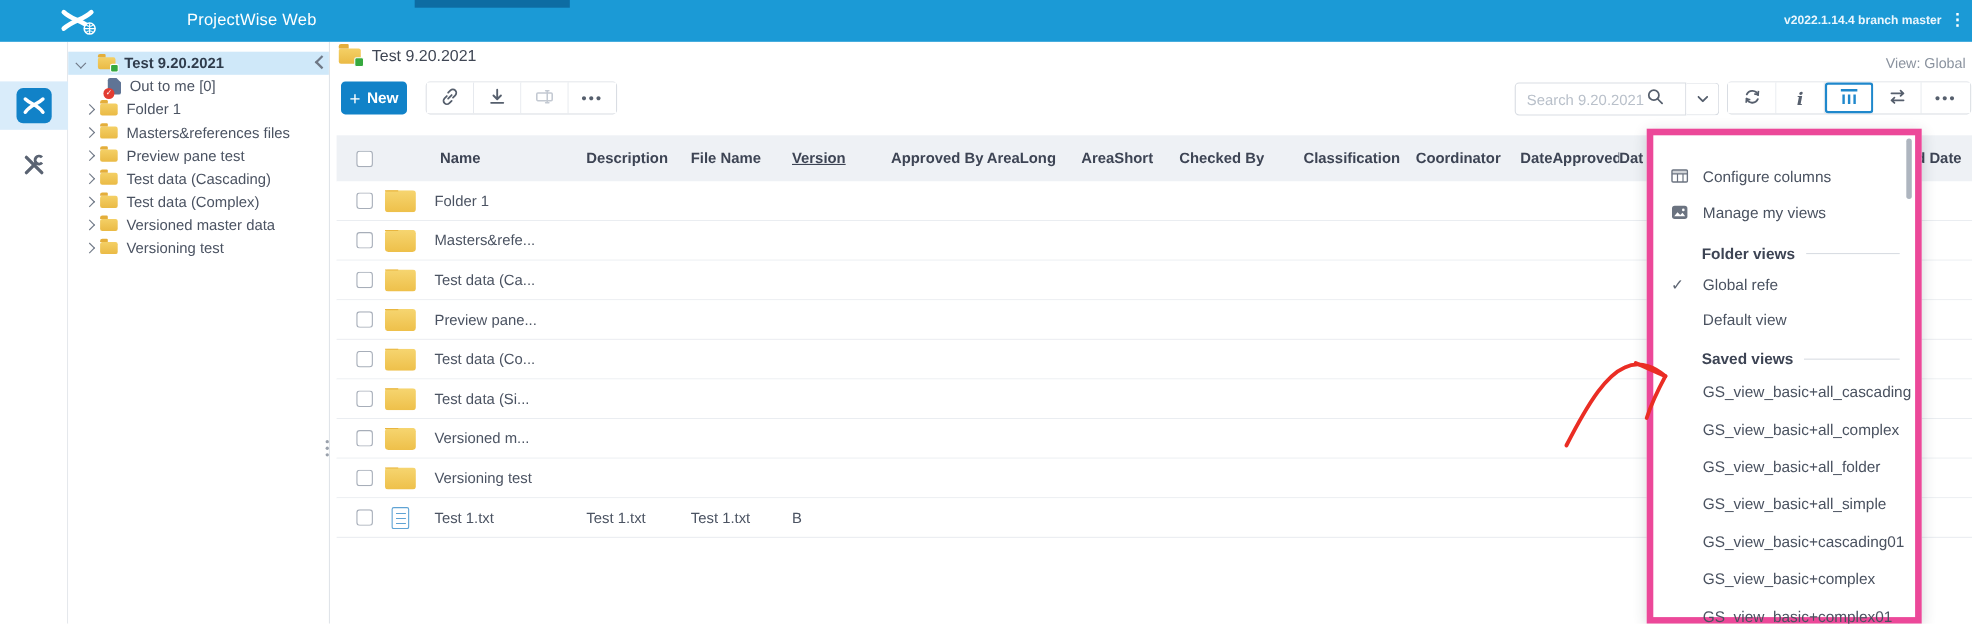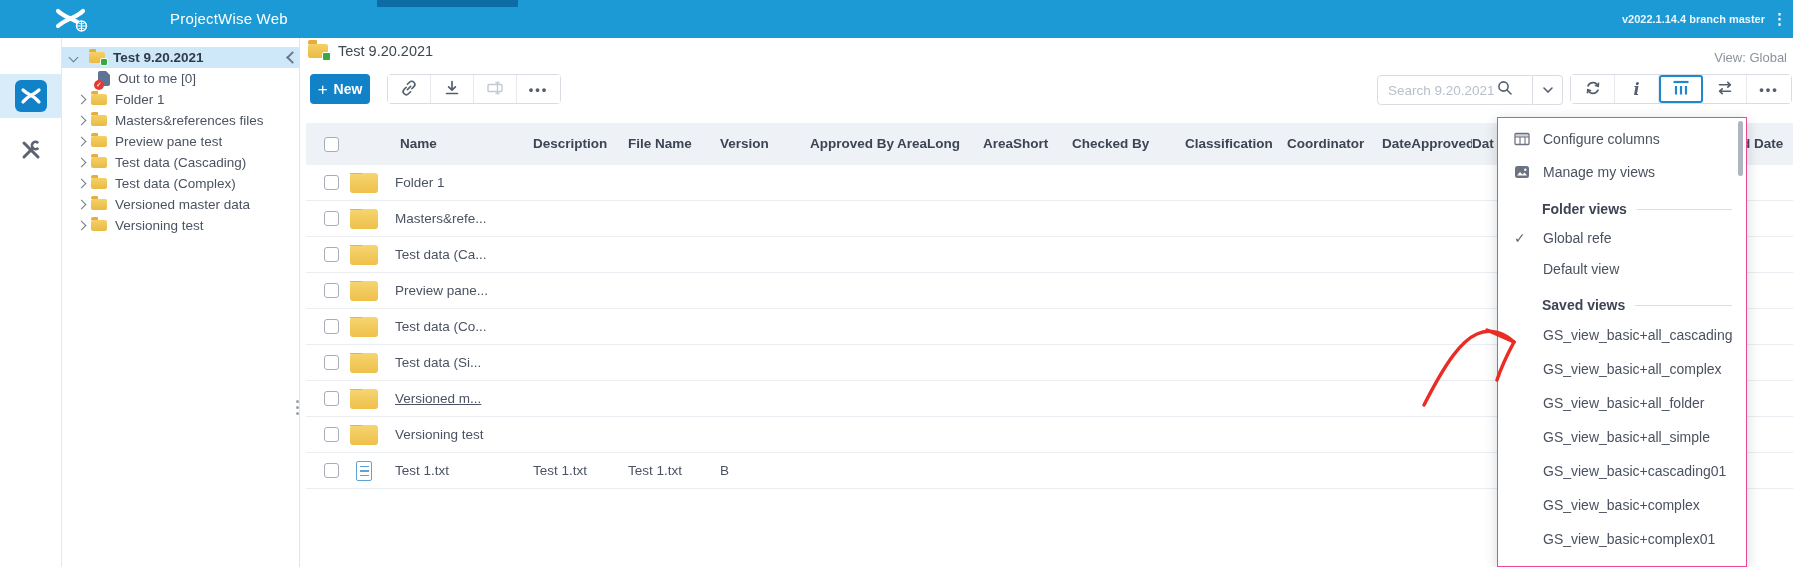--- a/index.html
+++ b/index.html
@@ -91,21 +91,21 @@
   .cell.th { font-weight:700; color:#3d4454; display:block; line-height:42px; }
   .cb { width:15px; height:15px; border:1.5px solid #a7aeb9; border-radius:3px; background:#fff; margin-left:18px; cursor:pointer; flex:none; }
   .folder-ic { width:28px; height:20px; background:linear-gradient(180deg,#f6d570,#eec04a); border-radius:3px; position:relative; margin-left:4px; }
   .folder-ic::before { content:''; position:absolute; top:-4px; left:0; width:12px; height:5px; background:#e9b63f; border-radius:3px 2px 0 0; }
   .file-ic { width:16px; height:20px; background:#fff; border:1.5px solid #5fa3d4; border-radius:2px; position:relative; margin-left:10px; }
   .file-ic::after { content:''; position:absolute; left:2.5px; right:2.5px; top:4px; height:12px;
                     background:repeating-linear-gradient(180deg,#5fa3d4 0 1.5px,transparent 1.5px 4.5px); }
 
   
   .menu { position:absolute; left:1497px; top:117px; width:250px; height:450px; background:#fff;
-          border:1px solid #ec4899; box-shadow:0 3px 12px rgba(40,50,60,.2); z-index:10; padding-top:4px; }
+          border:6px solid #ec4899; box-shadow:0 3px 12px rgba(40,50,60,.2); z-index:10; padding-top:20px; }
   .menu-thumb { position:absolute; right:3px; top:3px; width:5px; height:55px; background:#aeb5bf; border-radius:3px; cursor:pointer; }
   .menu-item { display:flex; align-items:center; cursor:pointer; color:#4a5260; font-size:14px; }
   .menu-item.action { height:33px; padding-left:16px; gap:13px; }
   .menu-sec { height:26px; margin-top:8px; padding:0 14px 0 16px; display:flex; align-items:center; gap:10px; }
   .menu-sec .sec-label { font-size:14px; font-weight:700; color:#3d4454; white-space:nowrap;margin-left:28px; }
   .menu-sec .sec-line { flex:1; height:1px; background:#d9dde3; }
   .menu-item.view { height:31px; padding-left:16px; }
   .menu-item.view.saved { height:34px; }
   .mi-check { width:29px; flex:none; color:#5f6774; font-size:14px; }
   .mi-icon { width:16px; display:flex; flex:none; }
@@ -306,21 +306,21 @@
 </div>
 
 <div class="thead" id="thead">
     <div class="cell" style="width: 40px;">
       <span class="cb"></span>
     </div>
     <div class="cell" style="width: 44px;"></div>
     <div class="cell th" style="width: 143px; padding-left: 10px;">Name</div>
     <div class="cell th" style="width: 95px;">Description</div>
     <div class="cell th" style="width: 92px;">File Name</div>
-    <div class="cell th" style="width: 90px;">Version</div>
+    <div class="cell th" style="width: 90px; text-decoration: underline;">Version</div>
     <div class="cell th" style="width: 87px;">Approved By</div>
     <div class="cell th" style="width: 86px;">AreaLong</div>
     <div class="cell th" style="width: 89px;">AreaShort</div>
     <div class="cell th" style="width: 113px;">Checked By</div>
     <div class="cell th" style="width: 102px;">Classification</div>
     <div class="cell th" style="width: 95px;">Coordinator</div>
     <div class="cell th" style="width: 90px;">DateApproved</div>
     <div class="cell th" style="width: 270px;">Dat</div>
     <div class="cell th" style="width: 51px;">d Date</div>
   </div>
@@ -451,21 +451,21 @@
       <div class="cell" style="width: 270px;"></div>
       <div class="cell" style="width: 51px;"></div>
     </div>
     <div class="trow">
       <div class="cell" style="width: 40px;">
         <span class="cb"></span>
       </div>
       <div class="cell" style="width: 44px;">
         <div class="folder-ic"></div>
       </div>
-      <div class="cell" style="width: 143px; padding-left: 5px; text-decoration: underline;">Versioned m...</div>
+      <div class="cell" style="width: 143px; padding-left: 5px;">Versioned m...</div>
       <div class="cell" style="width: 95px;"></div>
       <div class="cell" style="width: 92px;"></div>
       <div class="cell" style="width: 90px;"></div>
       <div class="cell" style="width: 87px;"></div>
       <div class="cell" style="width: 86px;"></div>
       <div class="cell" style="width: 89px;"></div>
       <div class="cell" style="width: 113px;"></div>
       <div class="cell" style="width: 102px;"></div>
       <div class="cell" style="width: 95px;"></div>
       <div class="cell" style="width: 90px;"></div>

